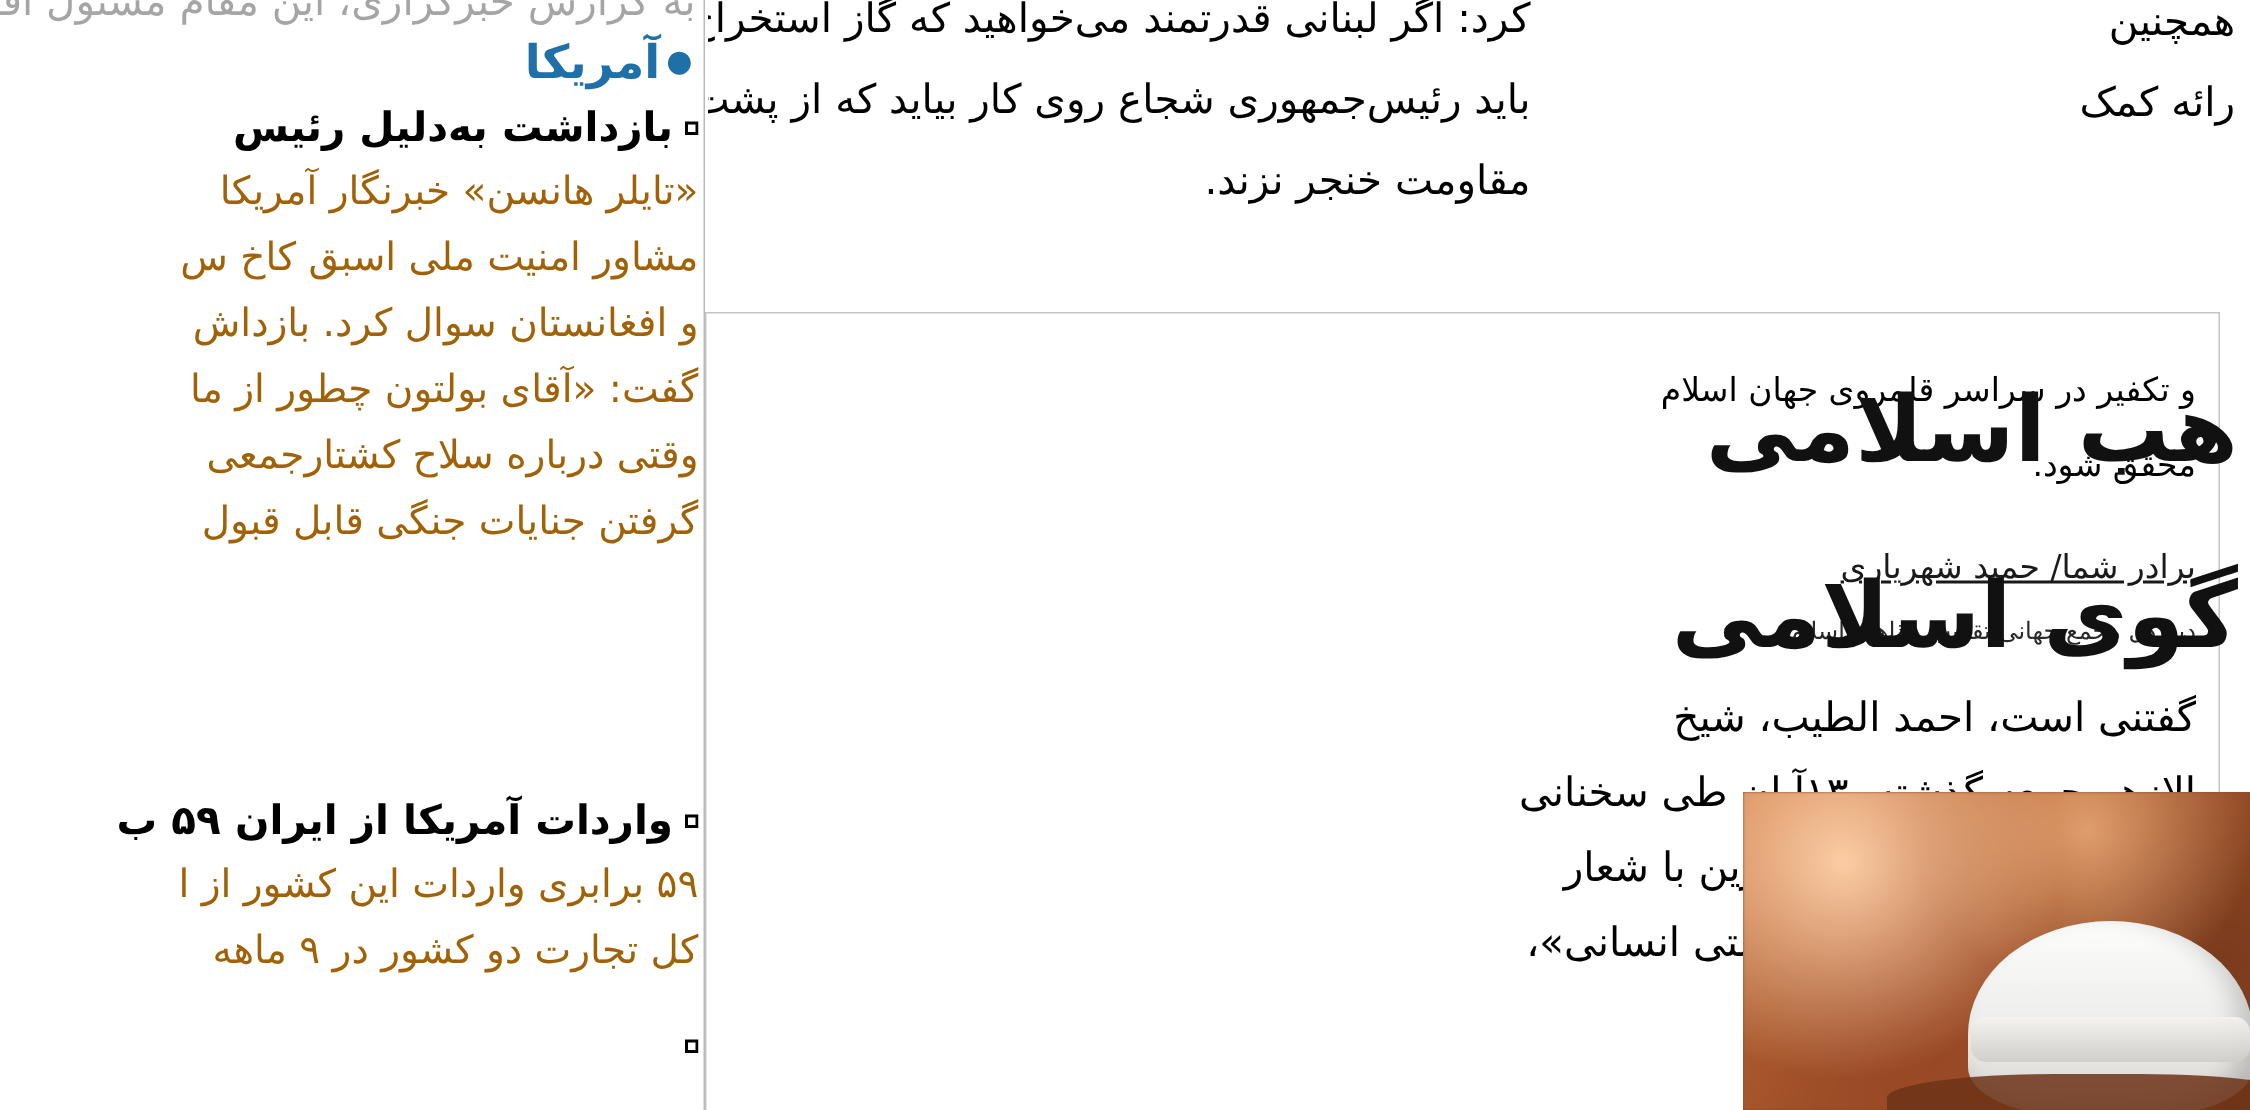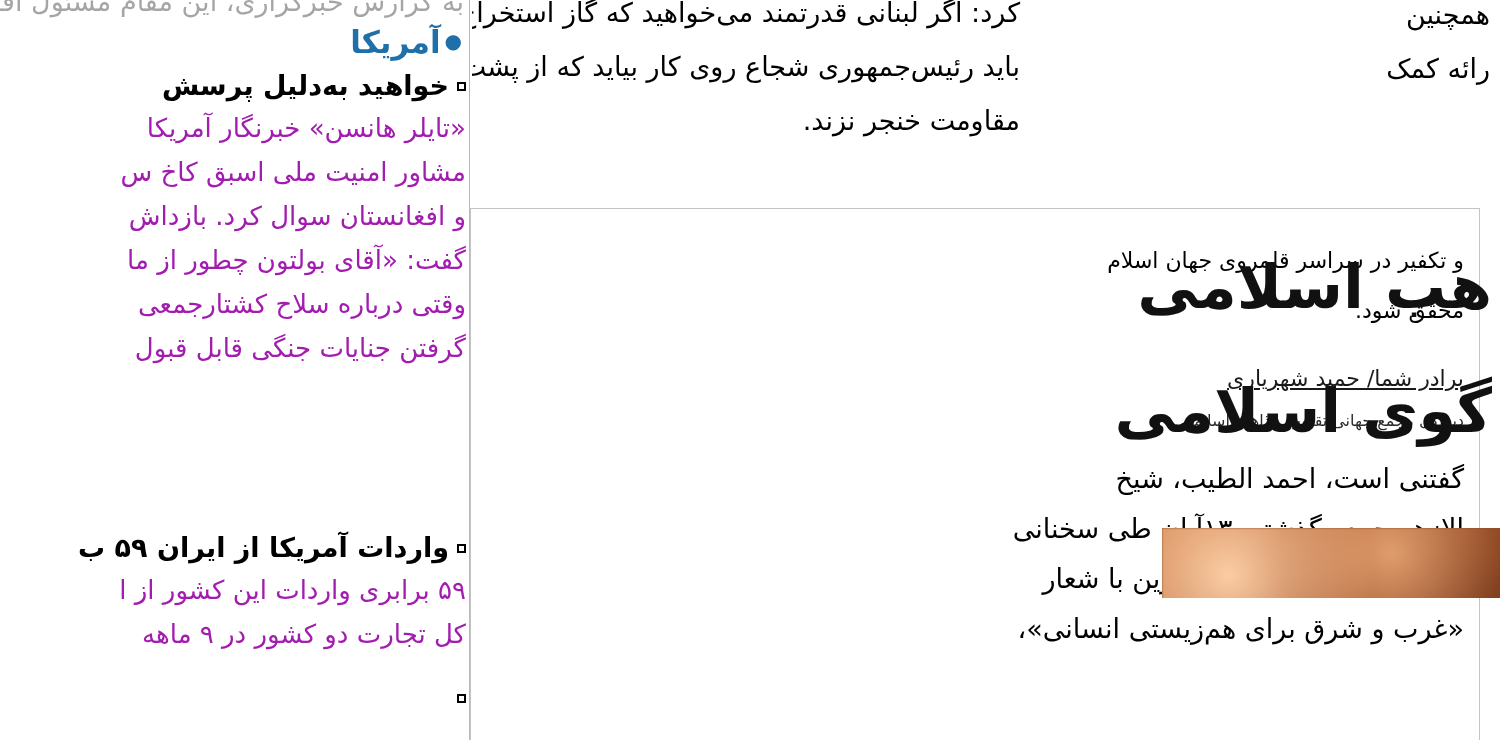--- a/index.html
+++ b/index.html
@@ -103,21 +103,21 @@
     width: 9px;
     height: 9px;
     border: 2px solid #000;
     vertical-align: 4px;
     margin-left: 8px;
     box-sizing: border-box;
   }
   .brief-body {
     font-size: 26px;
     line-height: 44px;
-    color: #a21caf;
+    color: #a16207;
     text-align: right;
     white-space: nowrap;
     overflow: hidden;
   }
 
   
   .col-mid {
     position: absolute;
     left: 472px;
     top: 0;
@@ -191,21 +191,21 @@
     line-height: 50px;
     text-align: justify;
   }
 
   
   .col-right {
     position: absolute;
     left: 1032px;
     top: 0;
     width: 468px;
-    height: 598px;
+    height: 740px;
     direction: rtl;
     overflow: hidden;
   }
   .right-top {
     position: absolute;
     top: -12px;
     right: 10px;
     width: 430px;
     font-size: 27px;
     line-height: 54px;
@@ -300,21 +300,21 @@
   <div class="col-briefs">
 
     <div class="brief-top-faded rtl">به گزارش خبرگزاری، این مقام مسئول افزود</div>
 
     <div class="country-head">
       <span class="bullet">●</span><span>آمریکا</span>
     </div>
 
     <div class="brief" style="top:66px;">
       <div class="brief-title">
-        <span class="sq"></span><span>خواهید به‌دلیل پرسش</span>
+        <span class="sq"></span><span>بازداشت به‌دلیل رئیس</span>
       </div>
       <div class="brief-body">«تایلر هانسن» خبرنگار آمریکا</div>
       <div class="brief-body">مشاور امنیت ملی اسبق کاخ س</div>
       <div class="brief-body">و افغانستان سوال کرد. بازداش</div>
       <div class="brief-body">گفت: «آقای بولتون چطور از ما</div>
       <div class="brief-body">وقتی درباره سلاح کشتارجمعی</div>
       <div class="brief-body">گرفتن جنایات جنگی قابل قبول</div>
     </div>
 
     <div class="brief" style="top:500px;margin-top:28px;">

